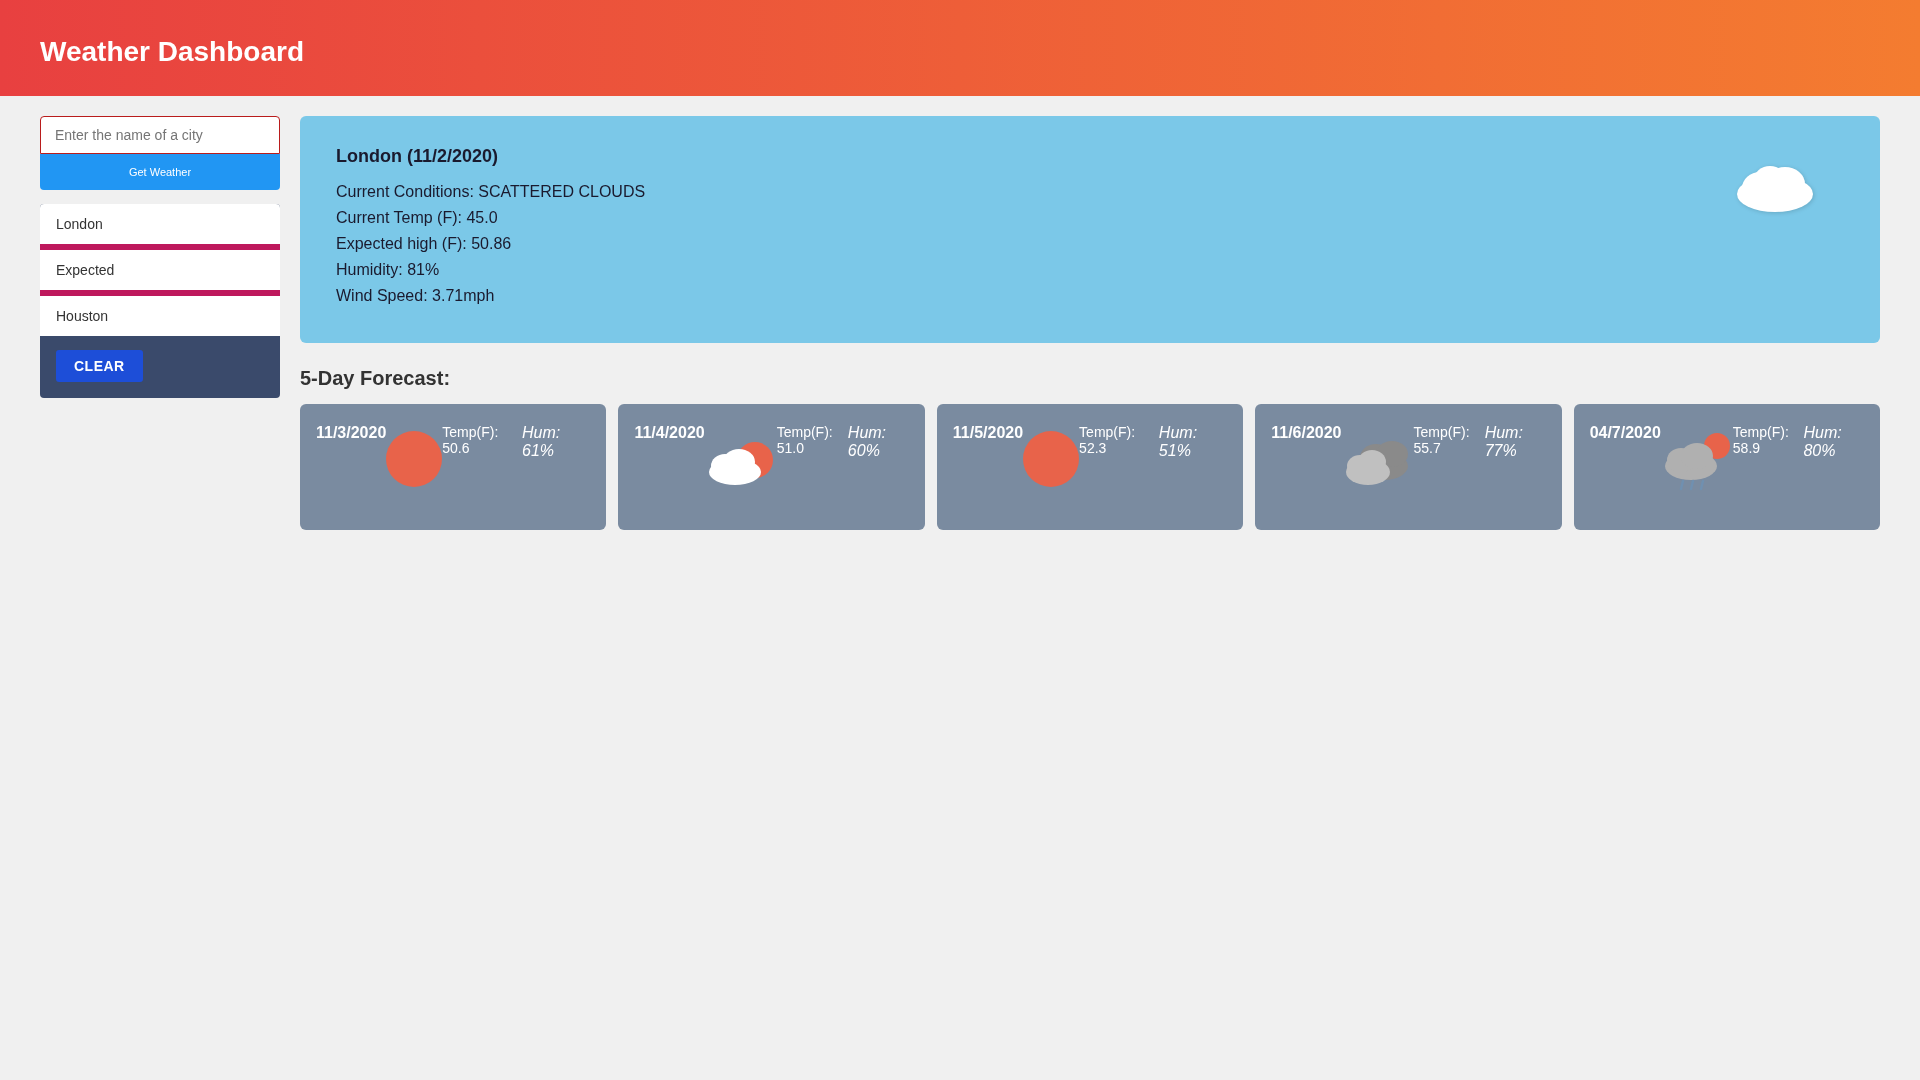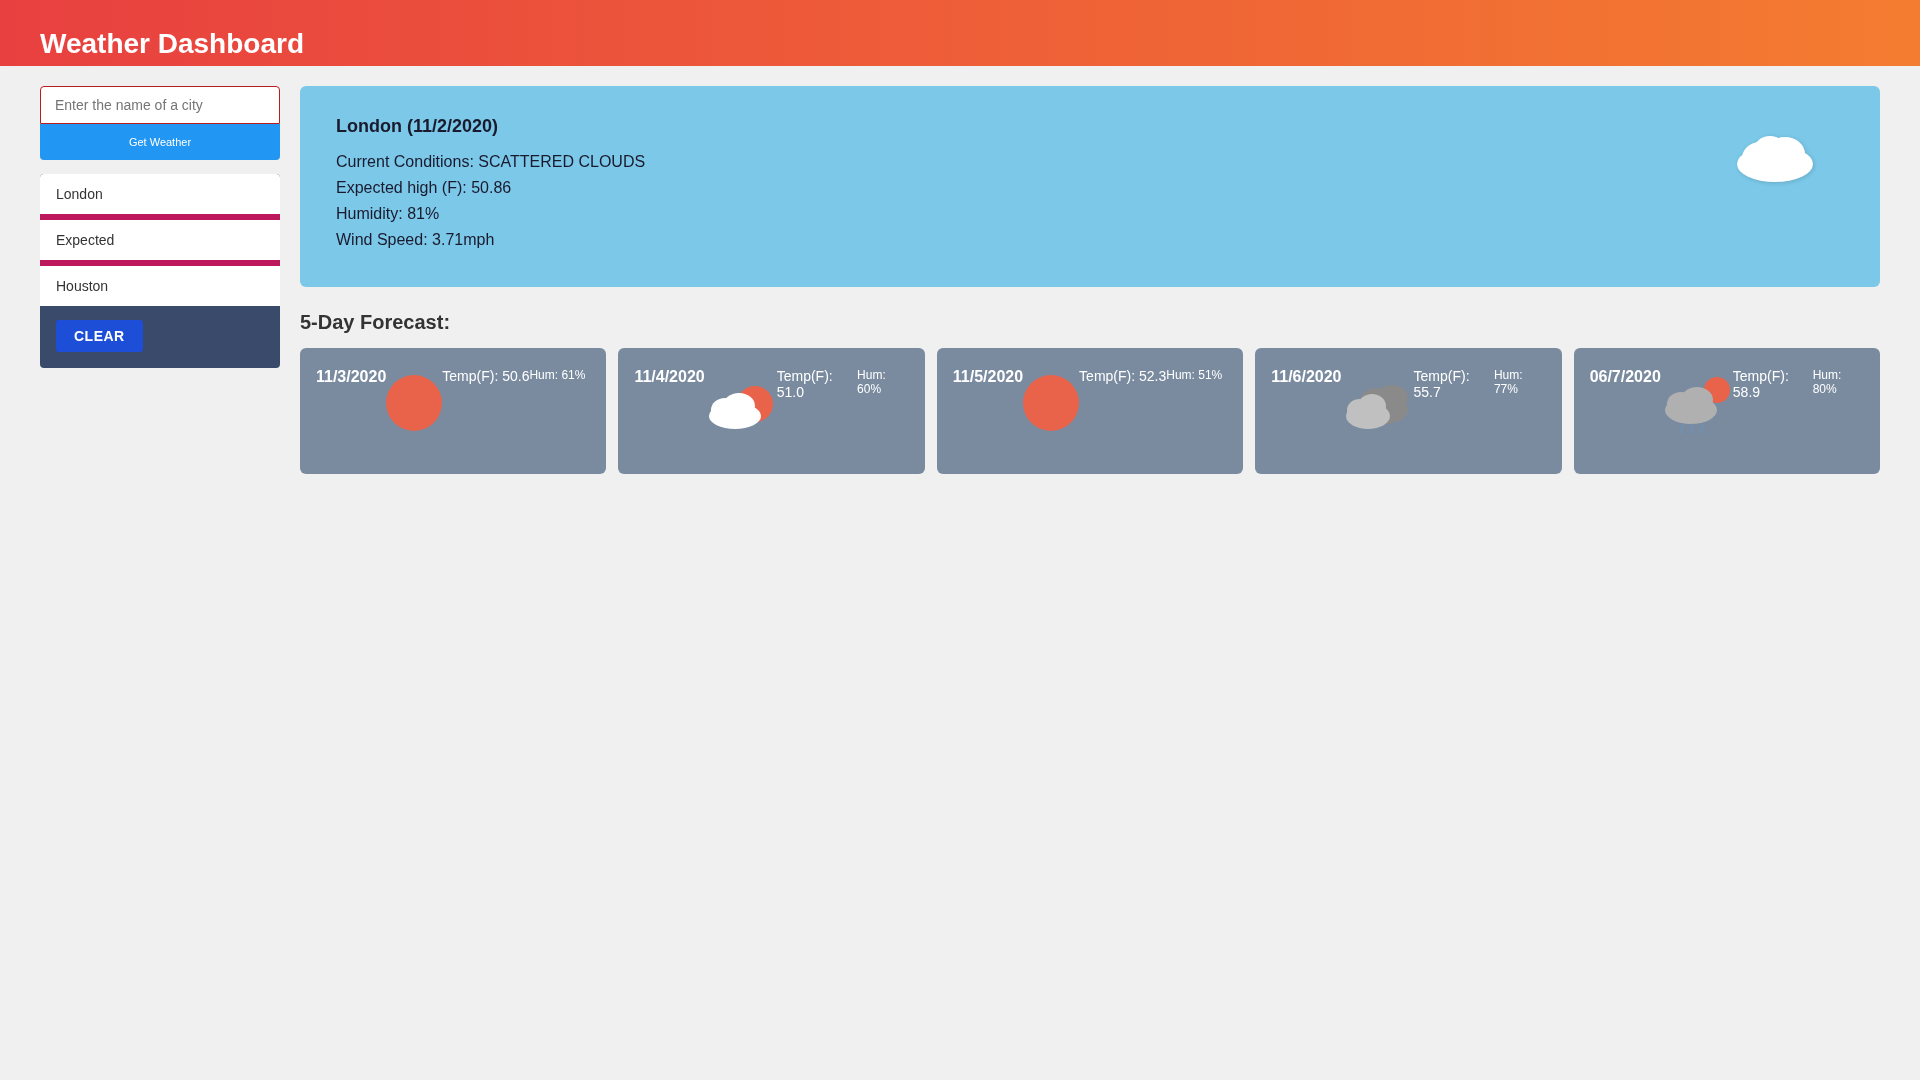--- a/index.html
+++ b/index.html
@@ -6,23 +6,23 @@
     body {
       font-family: Arial, sans-serif;
       background: #f0f0f0;
       min-height: 1080px;
       width: 1920px;
     }
 
     .header {
       background: linear-gradient(to right, #e84040, #f47c30);
       padding: 28px 40px;
-      height: 66px;
-      display: flex;
-      align-items: flex-start;
+      height: 96px;
+      display: flex;
+      align-items: flex-end;
     }
 
     .header-title {
       color: white;
       font-size: 28px;
       font-weight: bold;
     }
 
     .main-content {
       display: flex;
@@ -178,23 +178,24 @@
     }
 
     .forecast-temp {
       font-size: 14px;
       color: white;
       margin-bottom: 6px;
       align-self: flex-start;
     }
 
     .forecast-hum {
-      font-size: 12px;
+      font-size: 16px;
       color: white;
       align-self: flex-start;
+      font-style: italic;
     }
 
     
     .sun-icon {
       width: 56px;
       height: 56px;
       background: #e8634a;
       border-radius: 50%;
     }
   </style>
@@ -219,20 +220,21 @@
       </div>
       <button class="clear-btn">CLEAR</button>
     </div>
   </div>
 
   <div class="right-panel">
 
     <div class="current-weather-card">
       <div class="city-date-title">London (11/2/2020)</div>
       <div class="weather-info-line">Current Conditions: SCATTERED CLOUDS</div>
+      <div class="weather-info-line">Current Temp (F): 45.0</div>
       <div class="weather-info-line">Expected high (F): 50.86</div>
       <div class="weather-info-line">Humidity: 81%</div>
       <div class="weather-info-line">Wind Speed: 3.71mph</div>
 
       <div class="cloud-icon-main">
         <svg width="90" height="60" viewBox="0 0 90 60" class="cloud-white">
           <ellipse cx="45" cy="38" rx="38" ry="18" fill="white"></ellipse>
           <ellipse cx="30" cy="32" rx="18" ry="16" fill="white"></ellipse>
           <ellipse cx="55" cy="28" rx="20" ry="17" fill="white"></ellipse>
           <ellipse cx="40" cy="24" rx="16" ry="14" fill="white"></ellipse>
@@ -289,21 +291,21 @@
             <ellipse cx="26" cy="42" rx="22" ry="13" fill="#c0c0c0"></ellipse>
             <ellipse cx="18" cy="36" rx="13" ry="11" fill="#c0c0c0"></ellipse>
             <ellipse cx="30" cy="32" rx="14" ry="12" fill="#c0c0c0"></ellipse>
           </svg>
         </div>
         <div class="forecast-temp">Temp(F): 55.7</div>
         <div class="forecast-hum">Hum: 77%</div>
       </div>
 
       <div class="forecast-card">
-        <div class="forecast-date">06/7/2020</div>
+        <div class="forecast-date">04/7/2020</div>
         <div class="forecast-icon-area">
           <svg width="72" height="66" viewBox="0 0 72 66">
 
             <circle cx="56" cy="20" r="13" fill="#e8634a"></circle>
 
             <ellipse cx="30" cy="40" rx="26" ry="14" fill="#b0b0b0"></ellipse>
             <ellipse cx="20" cy="34" rx="14" ry="12" fill="#b0b0b0"></ellipse>
             <ellipse cx="36" cy="30" rx="16" ry="13" fill="#b0b0b0"></ellipse>
 
             <line x1="22" y1="55" x2="20" y2="63" stroke="#7090b0" stroke-width="2.5" stroke-linecap="round"></line>

